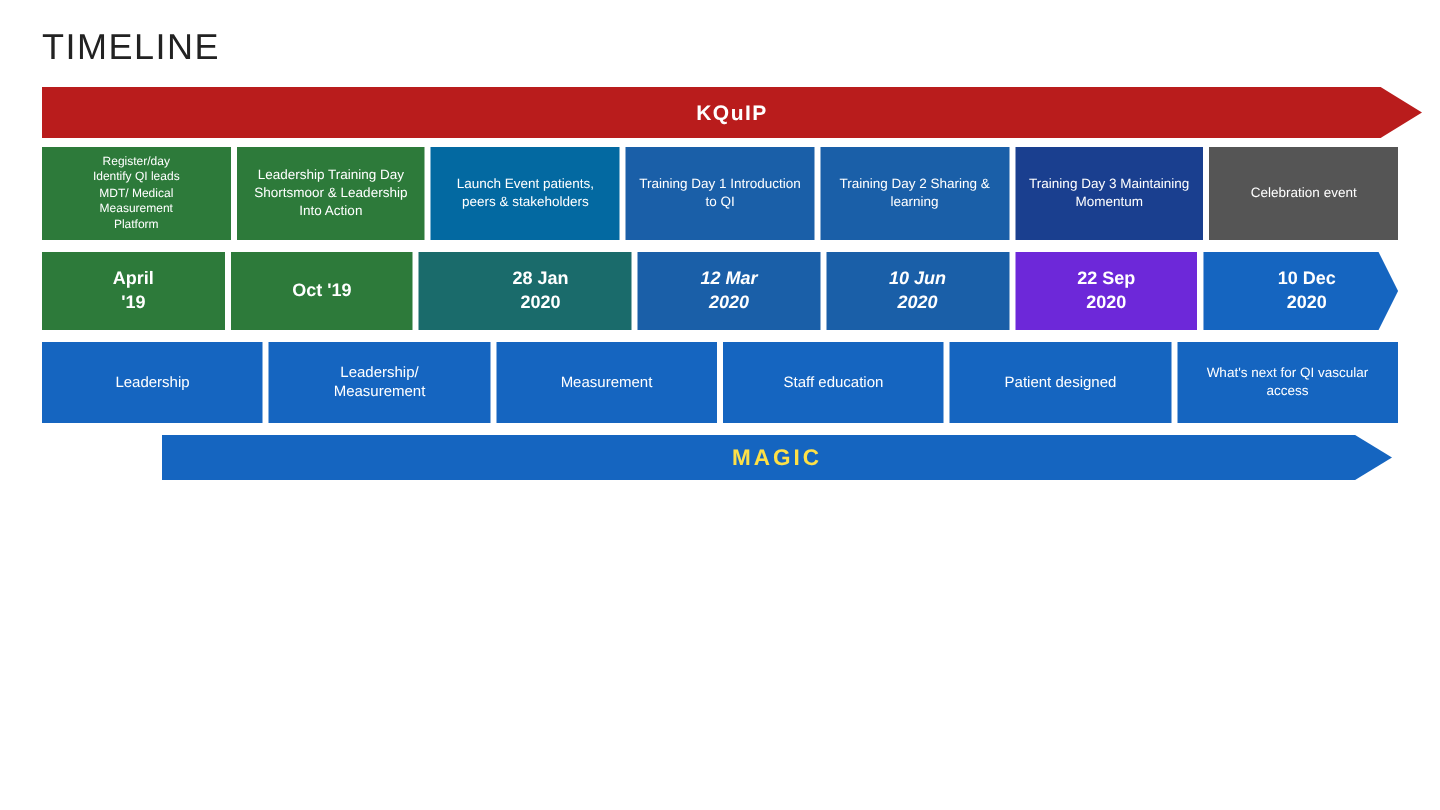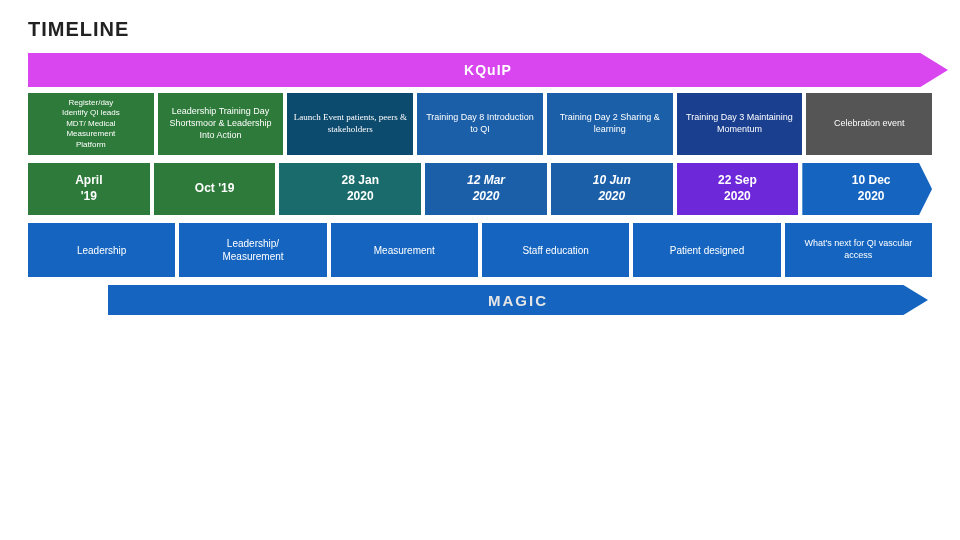--- a/index.html
+++ b/index.html
@@ -12,40 +12,40 @@
     }
 
     .page {
       width: 960px;
       height: 540px;
       position: relative;
       padding: 18px 28px 10px 28px;
     }
 
     .title {
-      font-size: 20px;
-      font-weight: bold;
+      font-size: 24px;
+      font-weight: normal;
       color: #222;
       margin-bottom: 12px;
       letter-spacing: 1px;
     }
 
     
     .kquip-row {
       position: relative;
       height: 34px;
       margin-bottom: 6px;
     }
     .kquip-arrow {
       position: absolute;
       left: 0;
       top: 0;
       width: 920px;
       height: 34px;
-      background: #d946ef;
+      background: #b91c1c;
       display: flex;
       align-items: center;
       justify-content: center;
       clip-path: polygon(0 0, 97% 0, 100% 50%, 97% 100%, 0 100%);
     }
     .kquip-label {
       color: #ffffff;
       font-size: 14px;
       font-weight: bold;
       letter-spacing: 1px;
@@ -66,21 +66,21 @@
       color: #fff;
       text-align: center;
       display: flex;
       align-items: center;
       justify-content: center;
       min-height: 62px;
       line-height: 1.3;
     }
 
     .box-green { background: #2d7a3a; }
-    .box-teal { background: #0c4a6e; font-family: Liberation Serif, serif; }
+    .box-teal { background: #0369a1; }
     .box-blue-mid { background: #1a5fa8; }
     .box-dark-blue { background: #1a3f8f; }
     .box-last { background: #555; }
 
     
     .dates-row {
       display: flex;
       gap: 4px;
       margin-bottom: 8px;
     }
@@ -142,21 +142,21 @@
       top: 0;
       width: 820px;
       height: 30px;
       background: #1565c0;
       display: flex;
       align-items: center;
       justify-content: center;
       clip-path: polygon(0 0, 97% 0, 100% 50%, 97% 100%, 0 100%);
     }
     .magic-label {
-      color: #e5e5e5;
+      color: #fde047;
       font-size: 15px;
       font-weight: bold;
       letter-spacing: 2px;
     }
   </style>
 </head>
 <body>
 
 <div class="page">
 
@@ -165,21 +165,21 @@
   <div class="kquip-row">
     <div class="kquip-arrow">
       <span class="kquip-label">KQuIP</span>
     </div>
   </div>
 
   <div class="boxes-row">
     <div class="box box-green" style="font-size:8px;">Register/day<br>Identify QI leads<br>MDT/ Medical<br>Measurement<br>Platform</div>
     <div class="box box-green">Leadership Training Day Shortsmoor &amp; Leadership Into Action</div>
     <div class="box box-teal">Launch Event patients, peers &amp; stakeholders</div>
-    <div class="box box-blue-mid">Training Day 8 Introduction to QI</div>
+    <div class="box box-blue-mid">Training Day 1 Introduction to QI</div>
     <div class="box box-blue-mid">Training Day 2 Sharing &amp; learning</div>
     <div class="box box-dark-blue">Training Day 3 Maintaining Momentum</div>
     <div class="box box-last">Celebration event</div>
   </div>
 
   <div class="dates-row">
     <div class="date-box date-green">April<br>'19</div>
     <div class="date-box date-green">Oct '19</div>
     <div class="date-box date-teal">28 Jan<br>2020</div>
     <div class="date-box date-blue-mid">12 Mar<br>2020</div>

